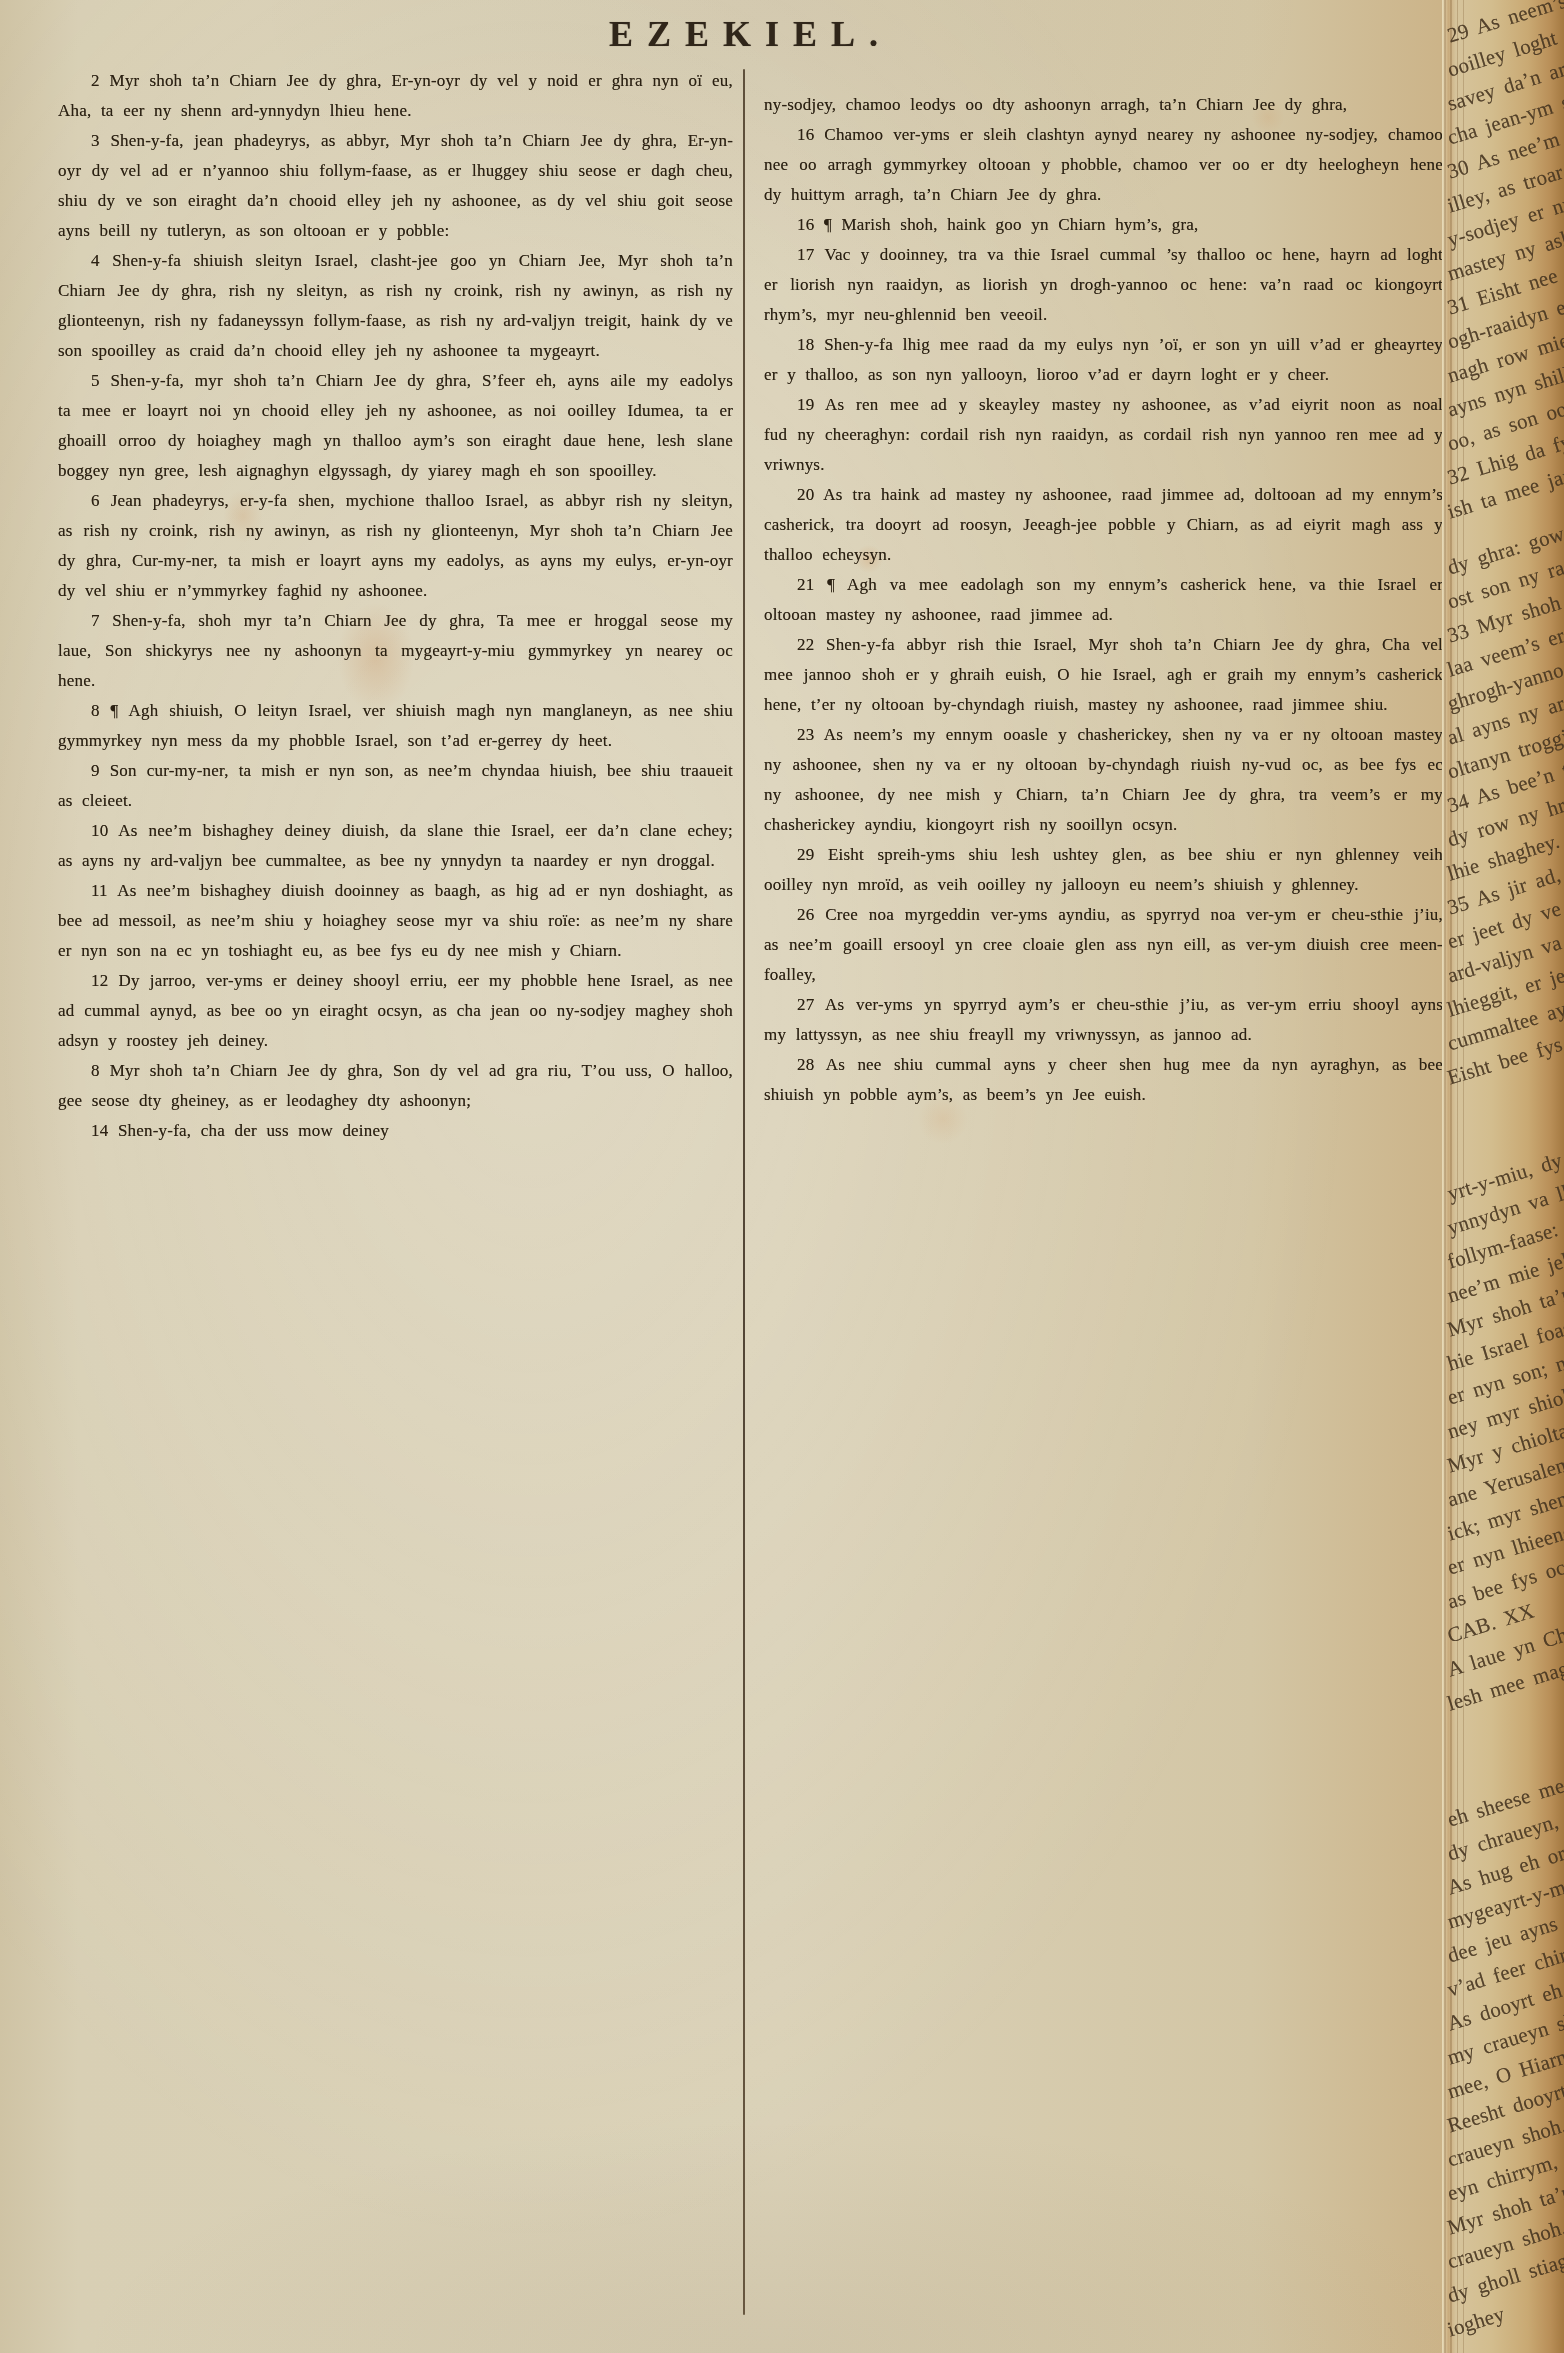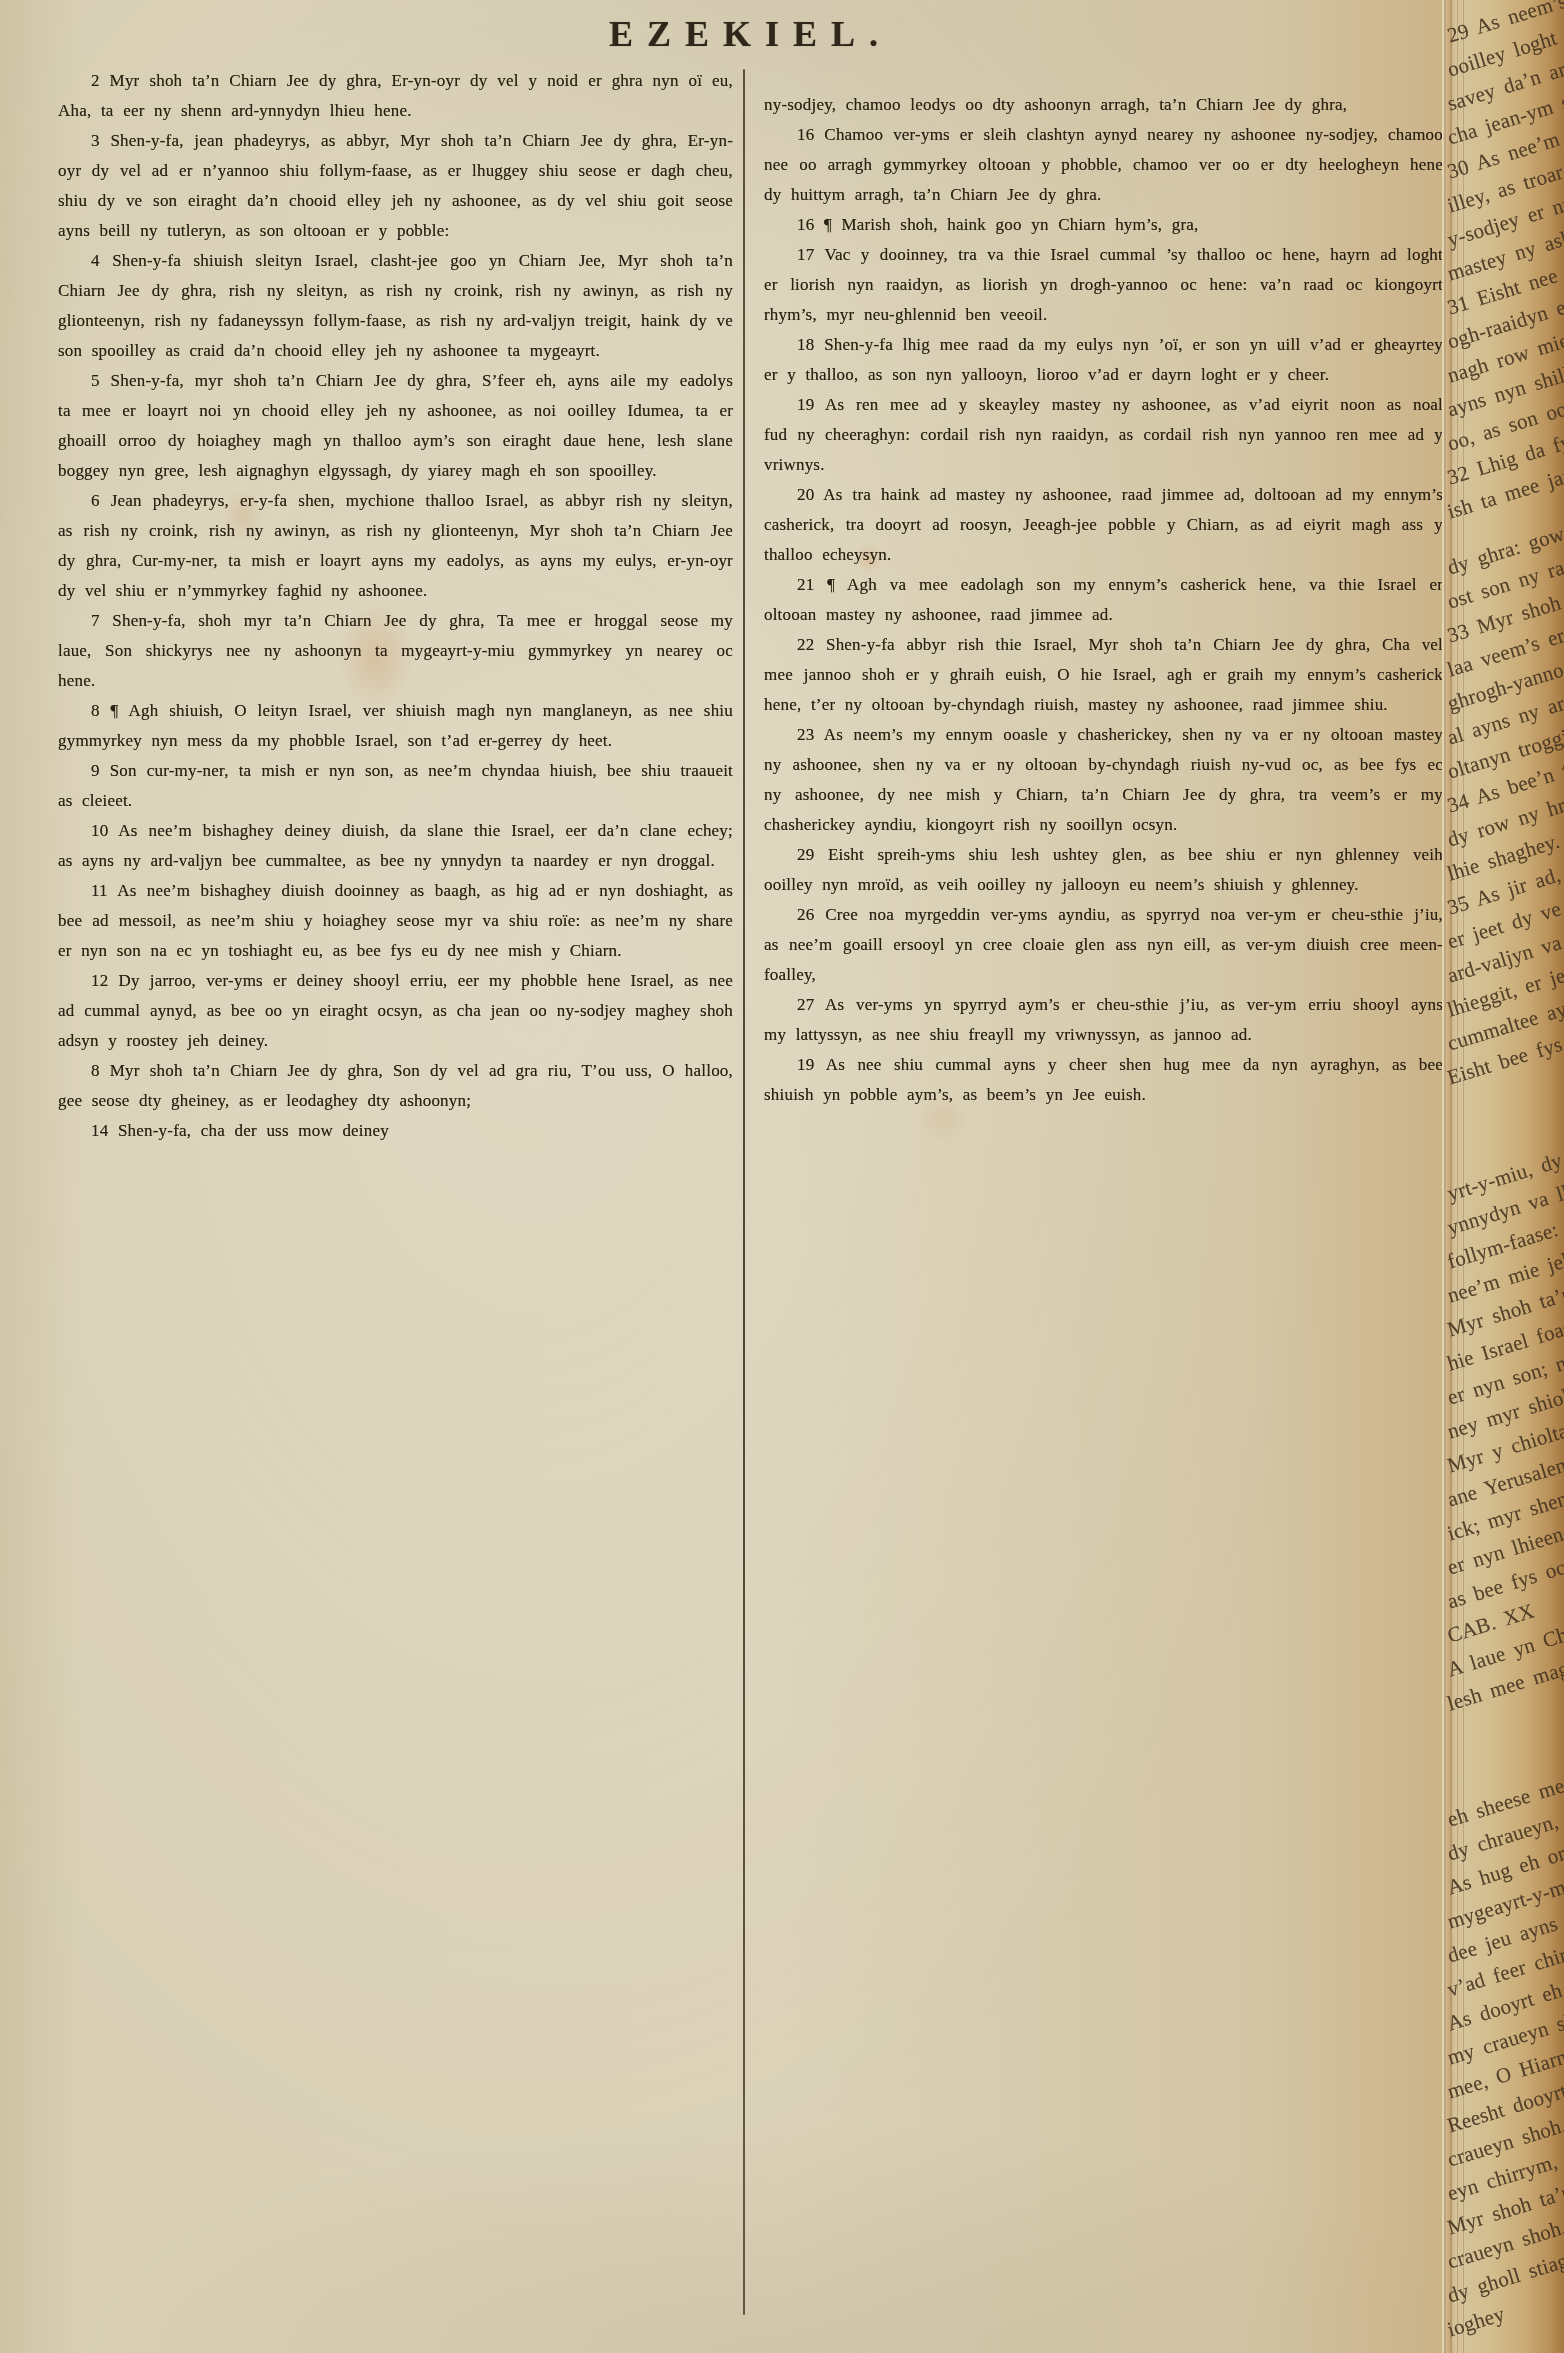--- a/index.html
+++ b/index.html
@@ -91,21 +91,21 @@
     <p class="verse">17 Vac y dooinney, tra va thie Israel cummal ’sy thalloo oc hene, hayrn ad loght er liorish nyn raaidyn, as liorish yn drogh-yannoo oc hene: va’n raad oc kiongoyrt rhym’s, myr neu-ghlennid ben veeoil.</p>
     <p class="verse">18 Shen-y-fa lhig mee raad da my eulys nyn ’oï, er son yn uill v’ad er gheayrtey er y thalloo, as son nyn yallooyn, lioroo v’ad er dayrn loght er y cheer.</p>
     <p class="verse">19 As ren mee ad y skeayley mastey ny ashoonee, as v’ad eiyrit noon as noal fud ny cheeraghyn: cordail rish nyn raaidyn, as cordail rish nyn yannoo ren mee ad y vriwnys.</p>
     <p class="verse">20 As tra haink ad mastey ny ashoonee, raad jimmee ad, doltooan ad my ennym’s casherick, tra dooyrt ad roosyn, Jeeagh-jee pobble y Chiarn, as ad eiyrit magh ass y thalloo echeysyn.</p>
     <p class="verse">21 ¶ Agh va mee eadolagh son my ennym’s casherick hene, va thie Israel er oltooan mastey ny ashoonee, raad jimmee ad.</p>
     <p class="verse">22 Shen-y-fa abbyr rish thie Israel, Myr shoh ta’n Chiarn Jee dy ghra, Cha vel mee jannoo shoh er y ghraih euish, O hie Israel, agh er graih my ennym’s casherick hene, t’er ny oltooan by-chyndagh riuish, mastey ny ashoonee, raad jimmee shiu.</p>
     <p class="verse">23 As neem’s my ennym ooasle y chasherickey, shen ny va er ny oltooan mastey ny ashoonee, shen ny va er ny oltooan by-chyndagh riuish ny-vud oc, as bee fys ec ny ashoonee, dy nee mish y Chiarn, ta’n Chiarn Jee dy ghra, tra veem’s er my chasherickey ayndiu, kiongoyrt rish ny sooillyn ocsyn.</p>
     <p class="verse">29 Eisht spreih-yms shiu lesh ushtey glen, as bee shiu er nyn ghlenney veih ooilley nyn mroïd, as veih ooilley ny jallooyn eu neem’s shiuish y ghlenney.</p>
     <p class="verse">26 Cree noa myrgeddin ver-yms ayndiu, as spyrryd noa ver-ym er cheu-sthie j’iu, as nee’m goaill ersooyl yn cree cloaie glen ass nyn eill, as ver-ym diuish cree meen-foalley,</p>
     <p class="verse">27 As ver-yms yn spyrryd aym’s er cheu-sthie j’iu, as ver-ym erriu shooyl ayns my lattyssyn, as nee shiu freayll my vriwnyssyn, as jannoo ad.</p>
-    <p class="verse">19 As nee shiu cummal ayns y cheer shen hug mee da nyn ayraghyn, as bee shiuish yn pobble aym’s, as beem’s yn Jee euish.</p>
+    <p class="verse">28 As nee shiu cummal ayns y cheer shen hug mee da nyn ayraghyn, as bee shiuish yn pobble aym’s, as beem’s yn Jee euish.</p>
   </div>
 
 <div class="fore-edge">
     <div class="edge-block" style="top: 19px;">
       <div class="edge-line">29 As neem’s my</div>
       <div class="edge-line">ooilley loght nyn neu</div>
       <div class="edge-line">savey da’n arroo dy ve</div>
       <div class="edge-line">cha jean-ym shiu y sma</div>
       <div class="edge-line">30 As nee’m bishagh</div>
       <div class="edge-line">illey, as troar y vaghe</div>

